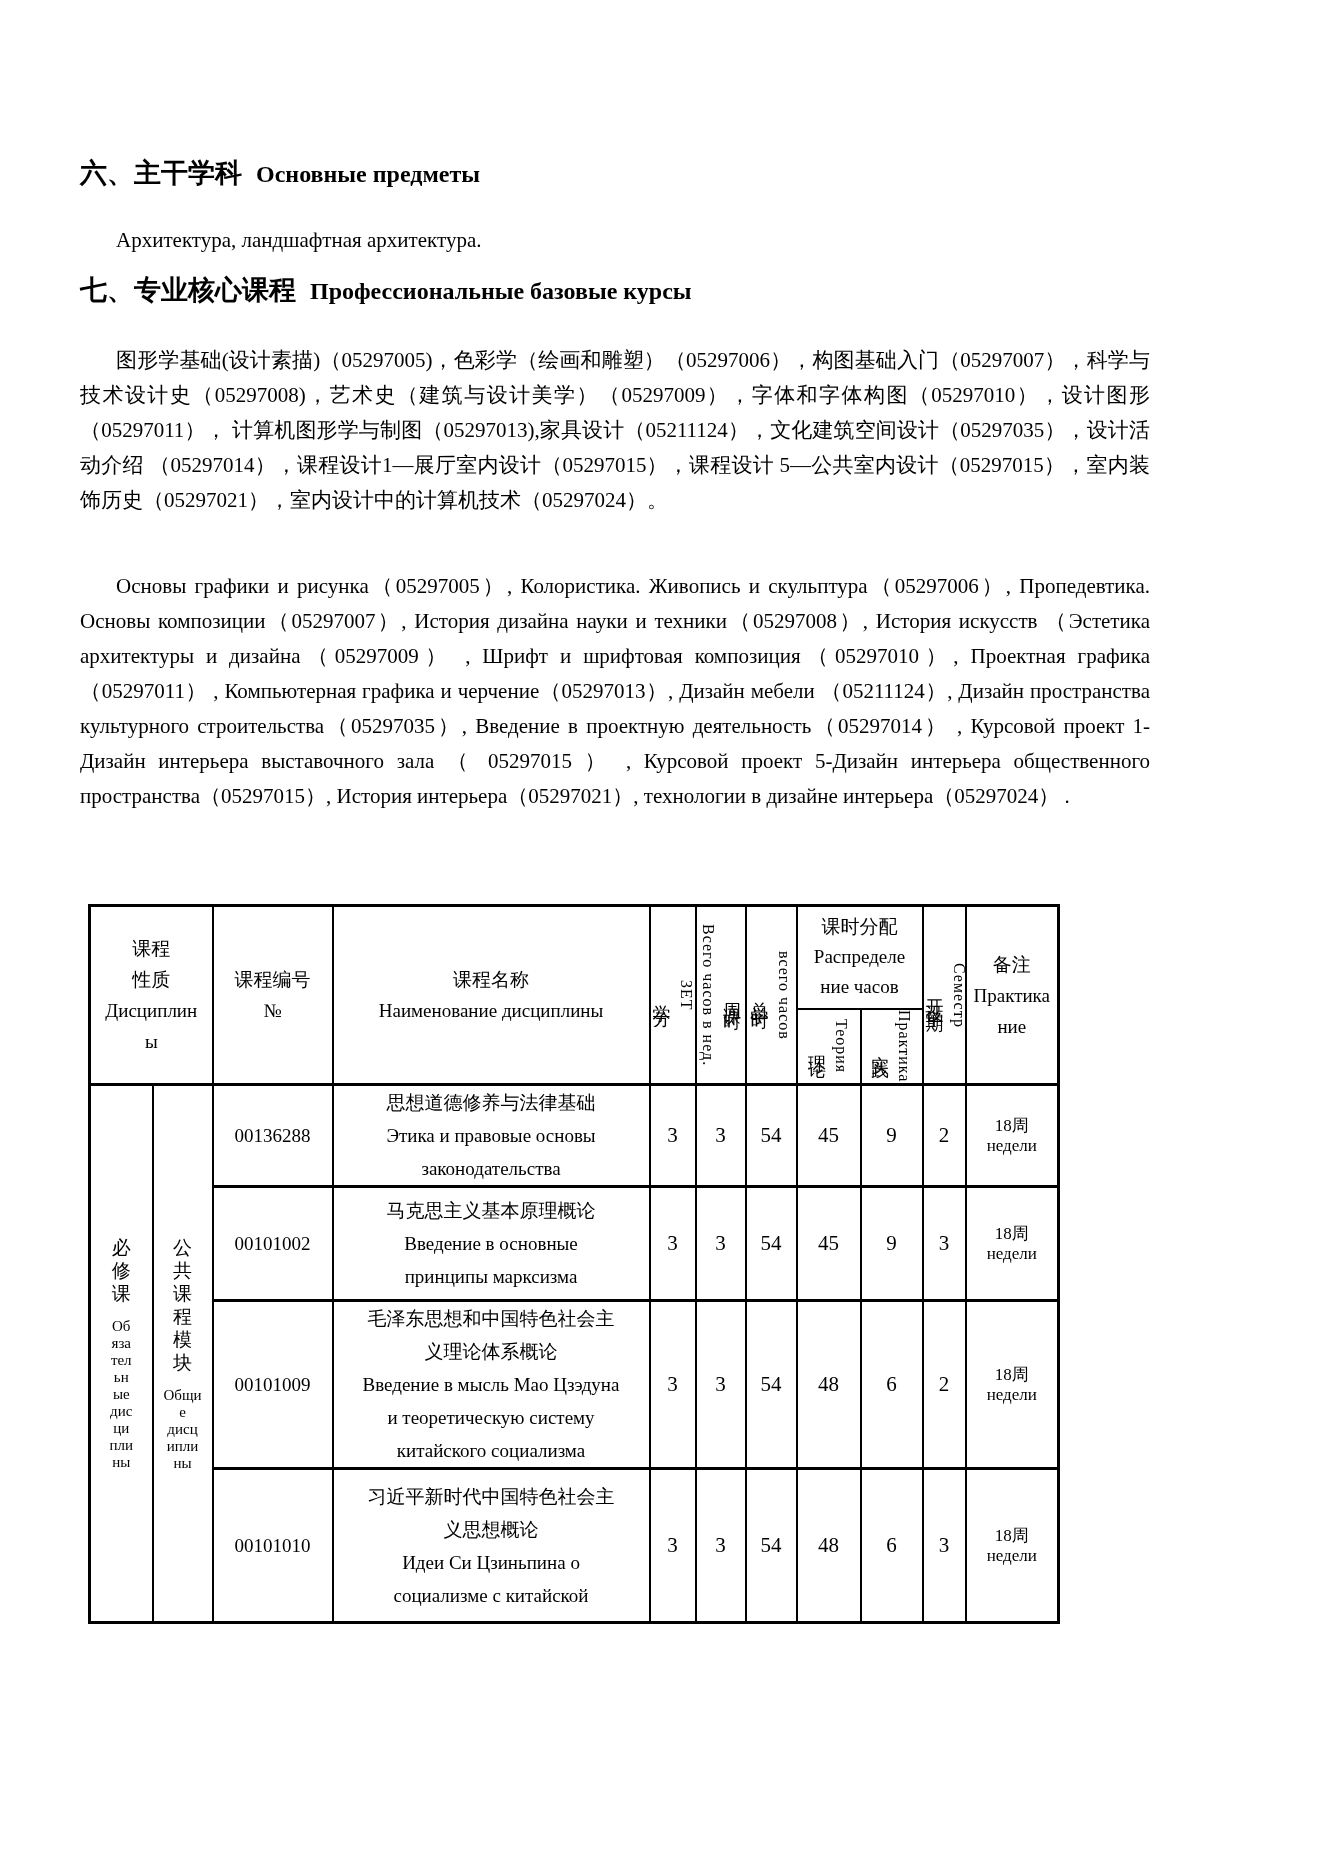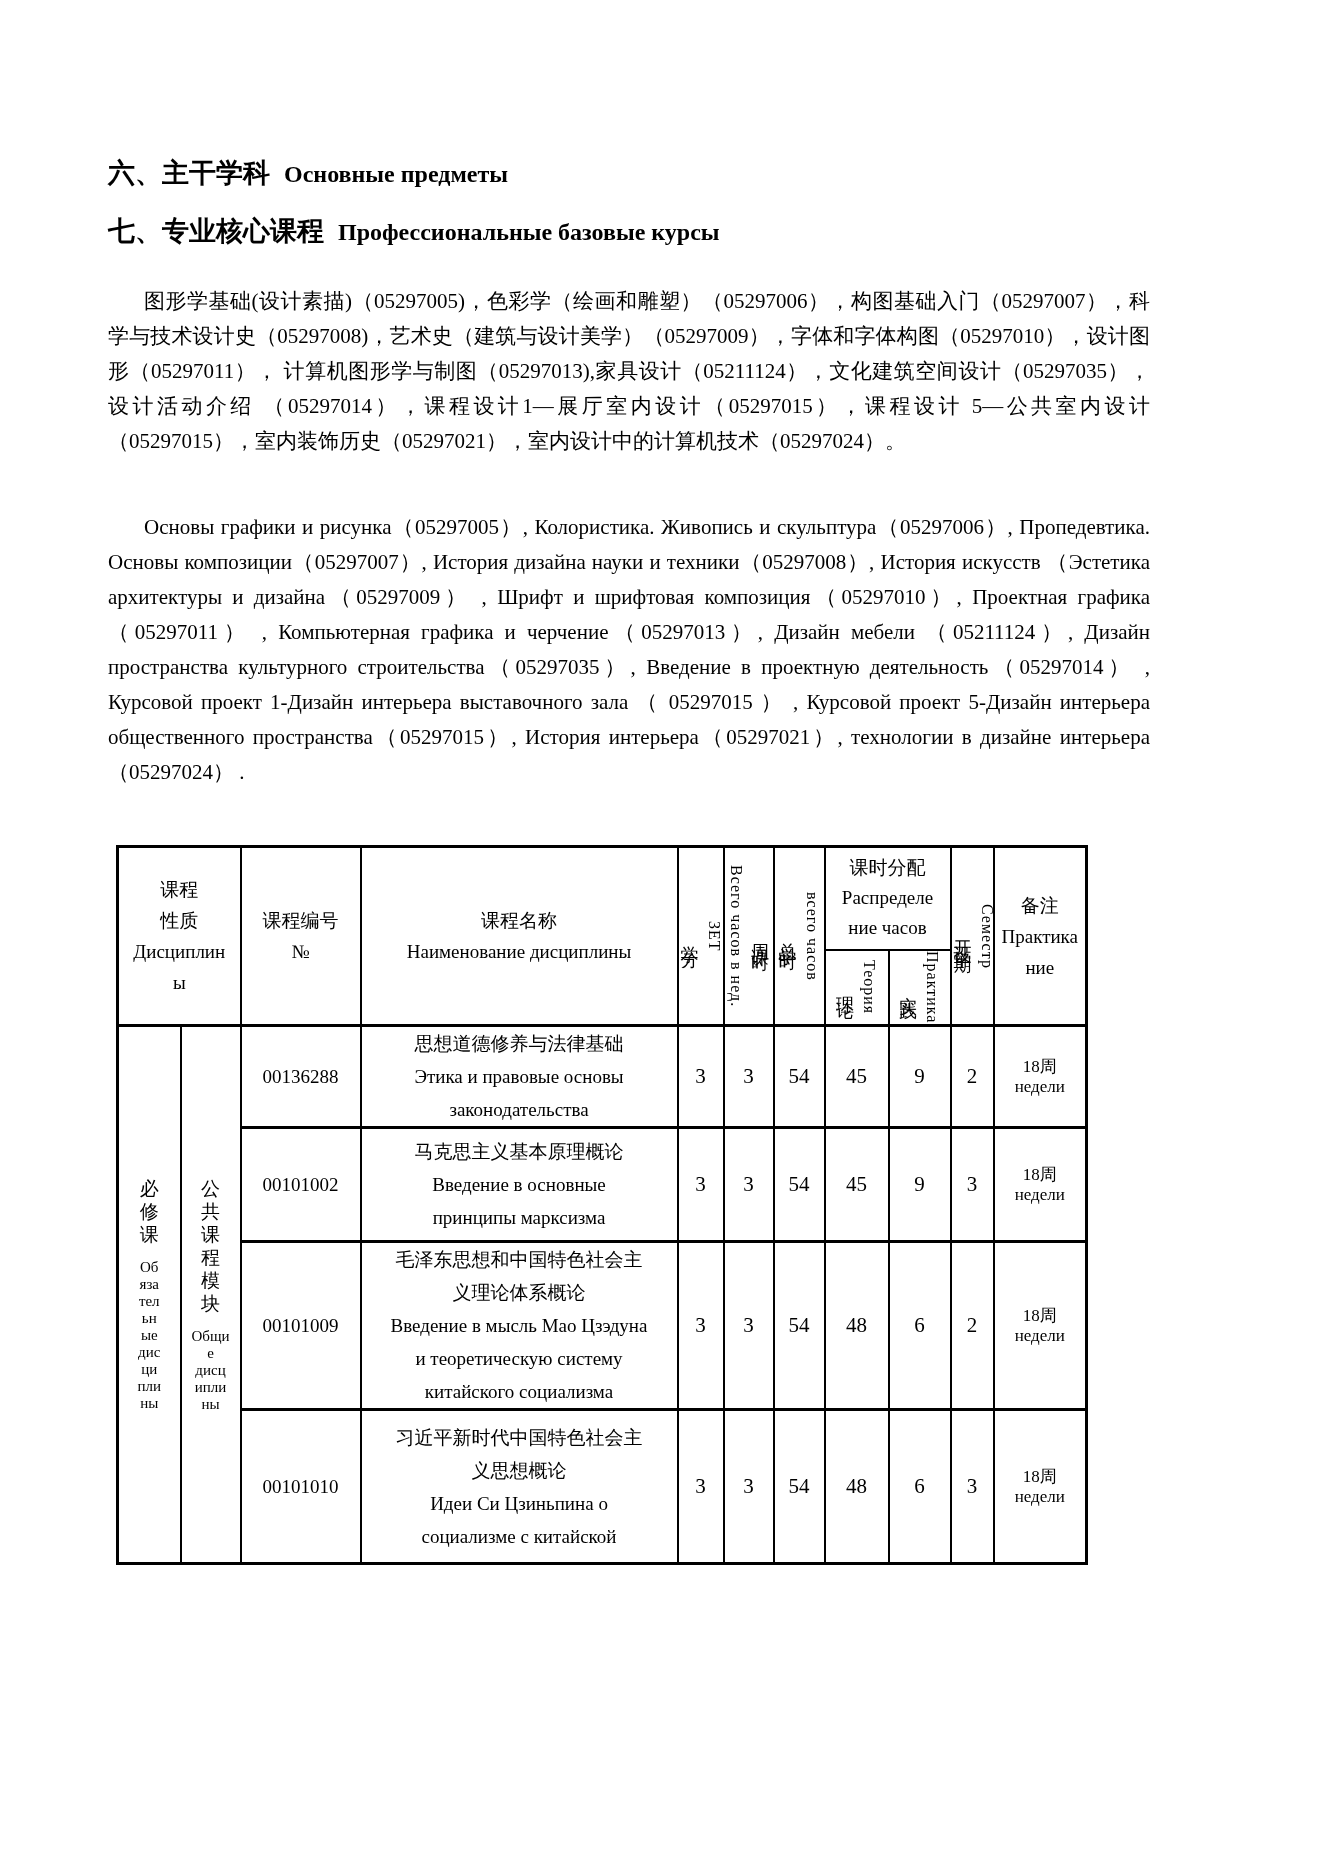--- a/index.html
+++ b/index.html
@@ -2,21 +2,21 @@
 <html><head>
 <meta charset="utf-8">
 <style>
   html,body{margin:0;padding:0;background:#ffffff;}
   .page{
     position:relative;
     width:1323px;height:1746px;
     background:#ffffff;color:#000;
     font-family:"Liberation Serif","DejaVu Serif",serif;
     box-sizing:border-box;
-    padding:0 173px 0 108px;
+    padding:0 173px 0 80px;
     overflow:hidden;
   }
   .heading{font-weight:bold;line-height:34px;white-space:nowrap;}
   .heading .h-cn{font-size:27px;font-family:"Liberation Serif","DejaVu Serif",serif;}
   .heading .h-ru{font-size:24px;margin-left:10px;}
   .h6{margin-top:156px;}
   .h7{margin-top:20px;}
   .h8{margin-top:15px;}
   p{margin:0;}
   .p-line{font-size:21px;line-height:28px;text-indent:36px;}
@@ -67,20 +67,21 @@
 </style>
 </head>
 <body>
 
 <div class="page">
 
   <div class="heading h6">
     <span class="h-cn">六、主干学科</span>
     <span class="h-ru">Основные предметы</span>
   </div>
+  <p class="p-line p6ru">Архитектура, ландшафтная архитектура.</p>
 
   <div class="heading h7">
     <span class="h-cn">七、专业核心课程</span>
     <span class="h-ru">Профессиональные базовые курсы</span>
   </div>
   <p class="pjust p7cn">图形学基础(设计素描)（05297005)，色彩学（绘画和雕塑）（05297006），构图基础入门（05297007），科学与技术设计史（05297008)，艺术史（建筑与设计美学）（05297009），字体和字体构图（05297010），设计图形（05297011）， 计算机图形学与制图（05297013),家具设计（05211124），文化建筑空间设计（05297035），设计活动介绍 （05297014），课程设计1—展厅室内设计（05297015），课程设计 5—公共室内设计（05297015），室内装饰历史（05297021），室内设计中的计算机技术（05297024）。</p>
   <p class="pjust p7ru">Основы графики и рисунка（05297005）, Колористика. Живопись и скульптура（05297006）, Пропедевтика. Основы композиции（05297007）, История дизайна науки и техники（05297008）, История искусств （Эстетика архитектуры и дизайна（05297009） , Шрифт и шрифтовая композиция（05297010）, Проектная графика （05297011） , Компьютерная графика и черчение（05297013）, Дизайн мебели （05211124）, Дизайн пространства культурного строительства（05297035）, Введение в проектную деятельность（05297014） , Курсовой проект 1-Дизайн интерьера выставочного зала （ 05297015 ） , Курсовой проект 5-Дизайн интерьера общественного пространства（05297015）, История интерьера（05297021）, технологии в дизайне интерьера（05297024） .</p>
 
 
   <table class="sched">

